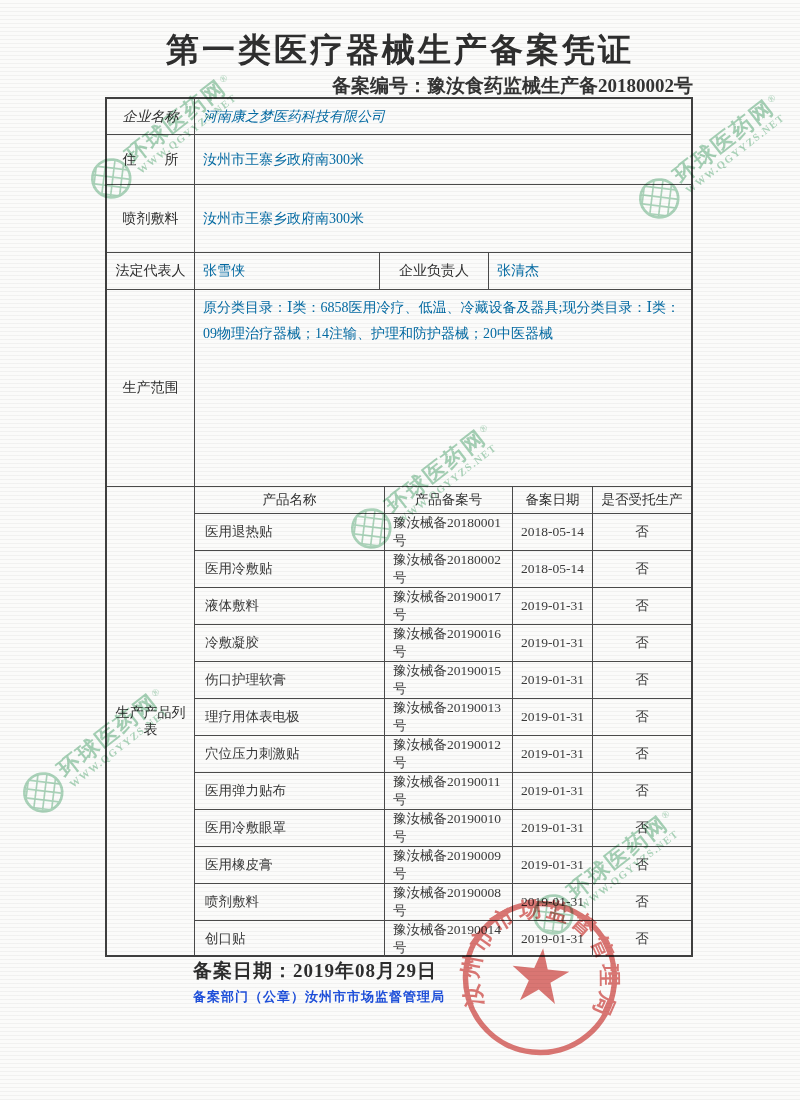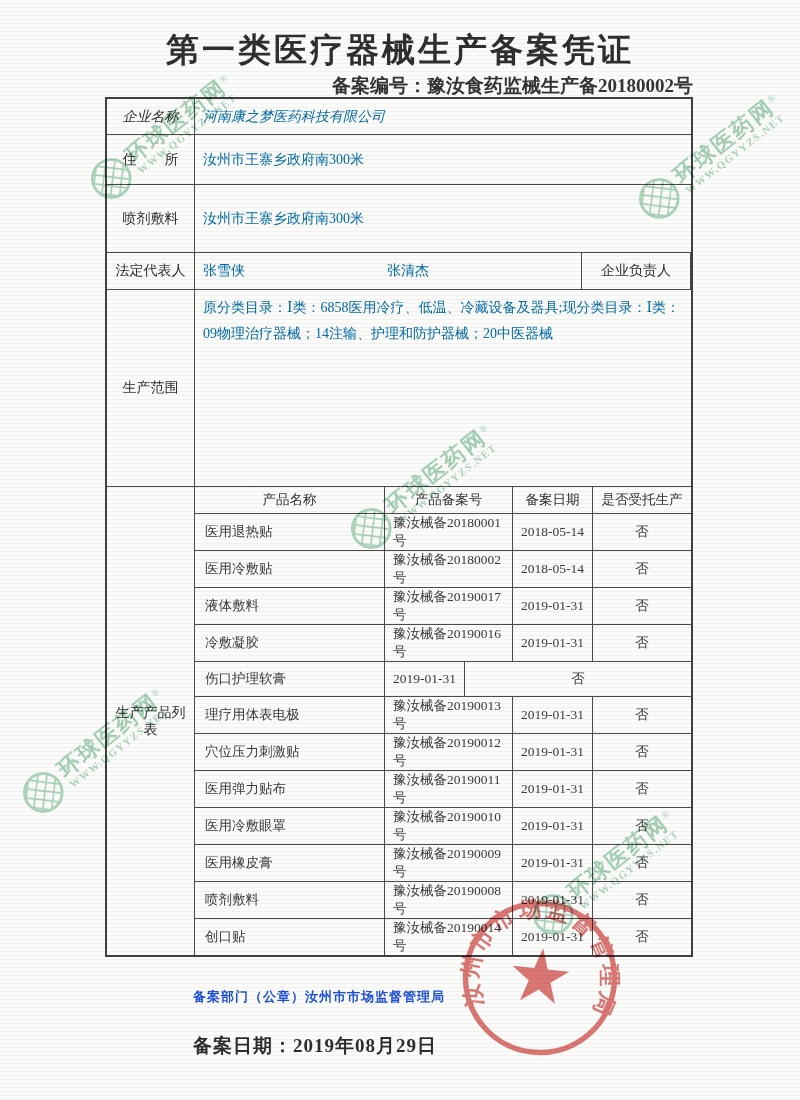--- a/index.html
+++ b/index.html
@@ -64,21 +64,21 @@
   .pc-reg  { width:128px; flex:none; padding-left:8px; }
   .pc-date { width:80px;  flex:none; justify-content:center; text-align:center; }
   .pc-ent  { flex:1; justify-content:center; text-align:center; }
   .phead .pc { justify-content:center; padding-left:0; font-weight:500; color:#2f2f2f; }
   
   .foot-dept {
     position:absolute; left:193px; top:988px;
     font-size:13px; font-weight:700; color:#1d4ed8; z-index:2; letter-spacing:1px;
   }
   .foot-date {
-    position:absolute; left:193px; top:1033px;
+    position:absolute; left:193px; top:958px;
     font-size:19px; font-weight:700; color:#2d2d2d; z-index:2; letter-spacing:1px;
   }
   
   .wm {
     position:absolute; display:flex; align-items:center; gap:5px;
     transform:rotate(-38deg); opacity:0.55; z-index:3;
     mix-blend-mode:multiply; pointer-events:none; white-space:nowrap;
   }
   .wm .wm-text { display:flex; flex-direction:column; line-height:1.05; }
   .wm .wm-brand { font-size:22px; font-weight:700; color:#5fae7d; letter-spacing:2px; }
@@ -119,22 +119,22 @@
   </div>
 
   <div class="trow r3">
     <div class="cell lab">喷剂敷料</div>
     <div class="cell val">汝州市王寨乡政府南300米</div>
   </div>
 
   <div class="trow r4">
     <div class="cell lab">法定代表人</div>
     <div class="cell val v1">张雪侠</div>
+    <div class="cell mid-lab">企业负责人</div>
     <div class="cell val">张清杰</div>
-    <div class="cell mid-lab">企业负责人</div>
   </div>
 
   <div class="trow r5">
     <div class="cell lab">生产范围</div>
     <div class="cell val">原分类目录：Ⅰ类：6858医用冷疗、低温、冷藏设备及器具;现分类目录：Ⅰ类：09物理治疗器械；14注输、护理和防护器械；20中医器械</div>
   </div>
 
   <div class="trow r6">
     <div class="cell lab">生产产品列表</div>
     <div class="ptable">
@@ -163,20 +163,21 @@
         <div class="pc pc-ent">否</div>
       </div>
       <div class="prow">
         <div class="pc pc-name">冷敷凝胶</div>
         <div class="pc pc-reg">豫汝械备20190016号</div>
         <div class="pc pc-date">2019-01-31</div>
         <div class="pc pc-ent">否</div>
       </div>
       <div class="prow">
         <div class="pc pc-name">伤口护理软膏</div>
+        <div class="pc pc-reg">豫汝械备20190015号</div>
         <div class="pc pc-date">2019-01-31</div>
         <div class="pc pc-ent">否</div>
       </div>
       <div class="prow">
         <div class="pc pc-name">理疗用体表电极</div>
         <div class="pc pc-reg">豫汝械备20190013号</div>
         <div class="pc pc-date">2019-01-31</div>
         <div class="pc pc-ent">否</div>
       </div>
       <div class="prow">

